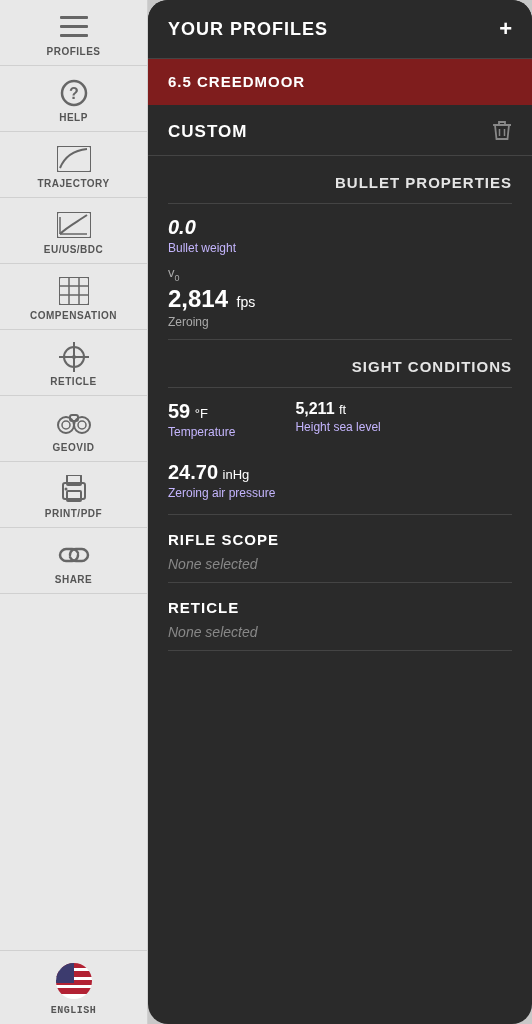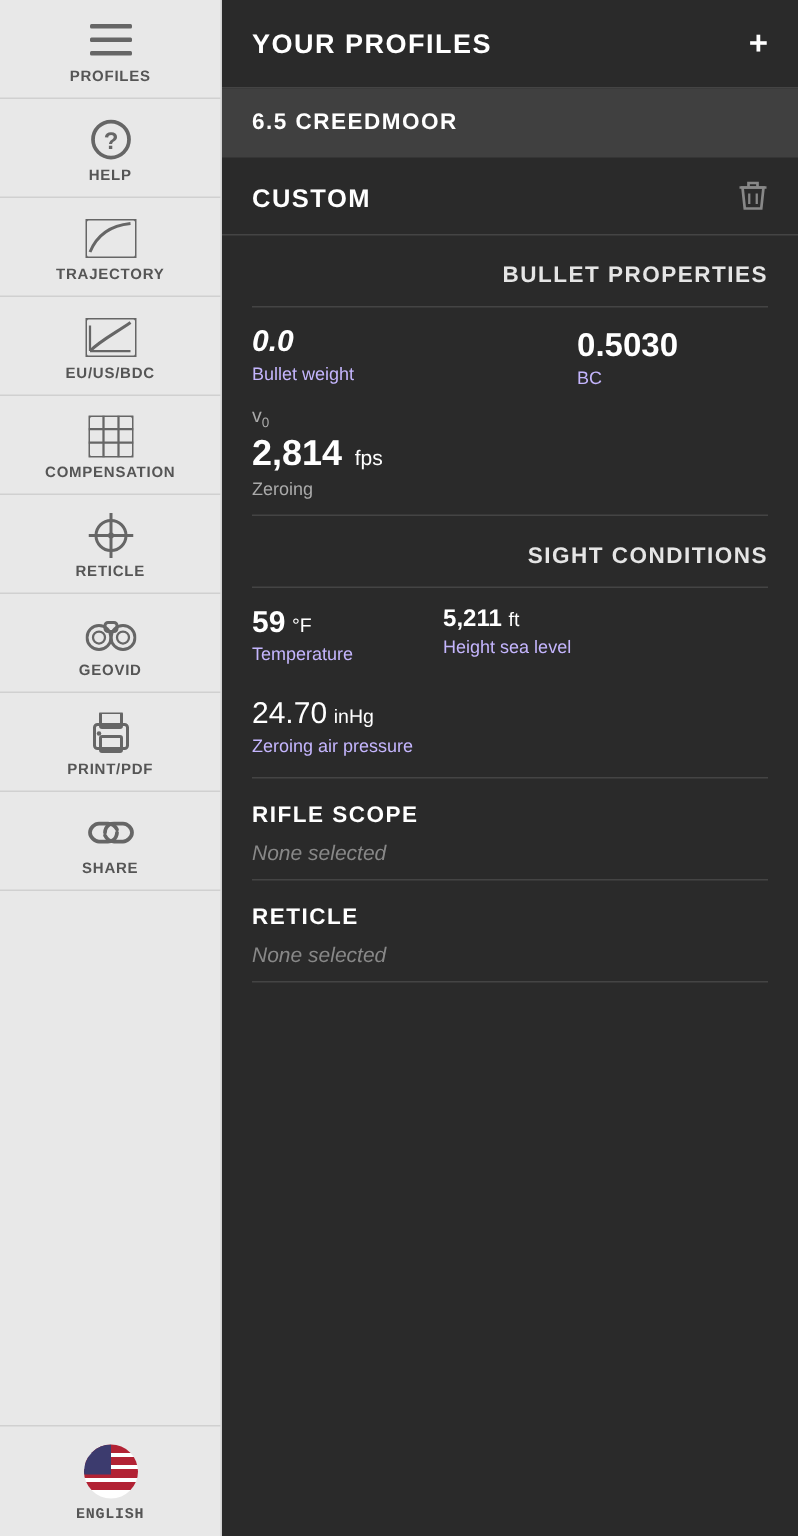--- a/index.html
+++ b/index.html
@@ -63,20 +63,21 @@
     }
 
     
     .main-content {
       flex: 1;
       background: #2a2a2a;
       display: flex;
       flex-direction: column;
       height: 1024px;
       overflow-y: auto;
+      border-radius: 20px;
     }
 
     
     .header {
       display: flex;
       justify-content: space-between;
       align-items: center;
       padding: 18px 20px;
       background: #2a2a2a;
       border-bottom: 1px solid #444;
@@ -92,21 +93,21 @@
     .header-add {
       color: #ffffff;
       font-size: 22px;
       font-weight: bold;
       cursor: pointer;
       line-height: 1;
     }
 
     
     .profile-bar {
-      background: #404040;
+      background: #7f1d1d;
       padding: 14px 20px;
     }
 
     .profile-name {
       color: #ffffff;
       font-size: 15px;
       font-weight: bold;
       letter-spacing: 1px;
     }
 
@@ -411,24 +412,20 @@
 
   <div class="content-body">
 
     <div class="section-header">BULLET PROPERTIES</div>
 
     <div class="data-row">
       <div class="data-item">
         <span class="data-value">0.0</span>
         <span class="data-label">Bullet weight</span>
       </div>
-      <div class="data-item" style="margin-right:60px;">
-        <span class="data-value-large">0.5030</span>
-        <span class="data-label">BC</span>
-      </div>
     </div>
 
     <div class="velocity-row">
       <div class="v0-label">
         <span style="color:#aaa;font-size:13px;">v<sub style="font-size:9px;">0</sub></span>
       </div>
       <div>
         <span class="velocity-value">2,814</span>
         <span class="velocity-unit">fps</span>
       </div>
@@ -445,21 +442,21 @@
         <div><span style="color:#fff;font-size:20px;font-weight:bold;">59</span> <span style="color:#fff;font-size:13px;">°F</span></div>
         <span class="data-label">Temperature</span>
       </div>
       <div class="data-item">
         <div><span style="color:#fff;font-size:16px;font-weight:bold;">5,211</span> <span style="color:#fff;font-size:13px;">ft</span></div>
         <span class="data-label">Height sea level</span>
       </div>
     </div>
 
     <div style="padding-top:12px; padding-bottom:14px; border-bottom: 1px solid #444;">
-      <div><span style="color:#fff;font-size:20px;font-weight:normal;">24.70</span> <span style="color:#fff;font-size:13px;">inHg</span></div>
+      <div><span style="color:#fff;font-size:20px;font-weight:bold;">24.70</span> <span style="color:#fff;font-size:13px;">inHg</span></div>
       <div class="data-label">Zeroing air pressure</div>
     </div>
 
     <div class="scope-section">
       <div class="scope-title">RIFLE SCOPE</div>
       <div class="scope-value">None selected</div>
     </div>
 
     <div class="scope-section">
       <div class="scope-title">RETICLE</div>

